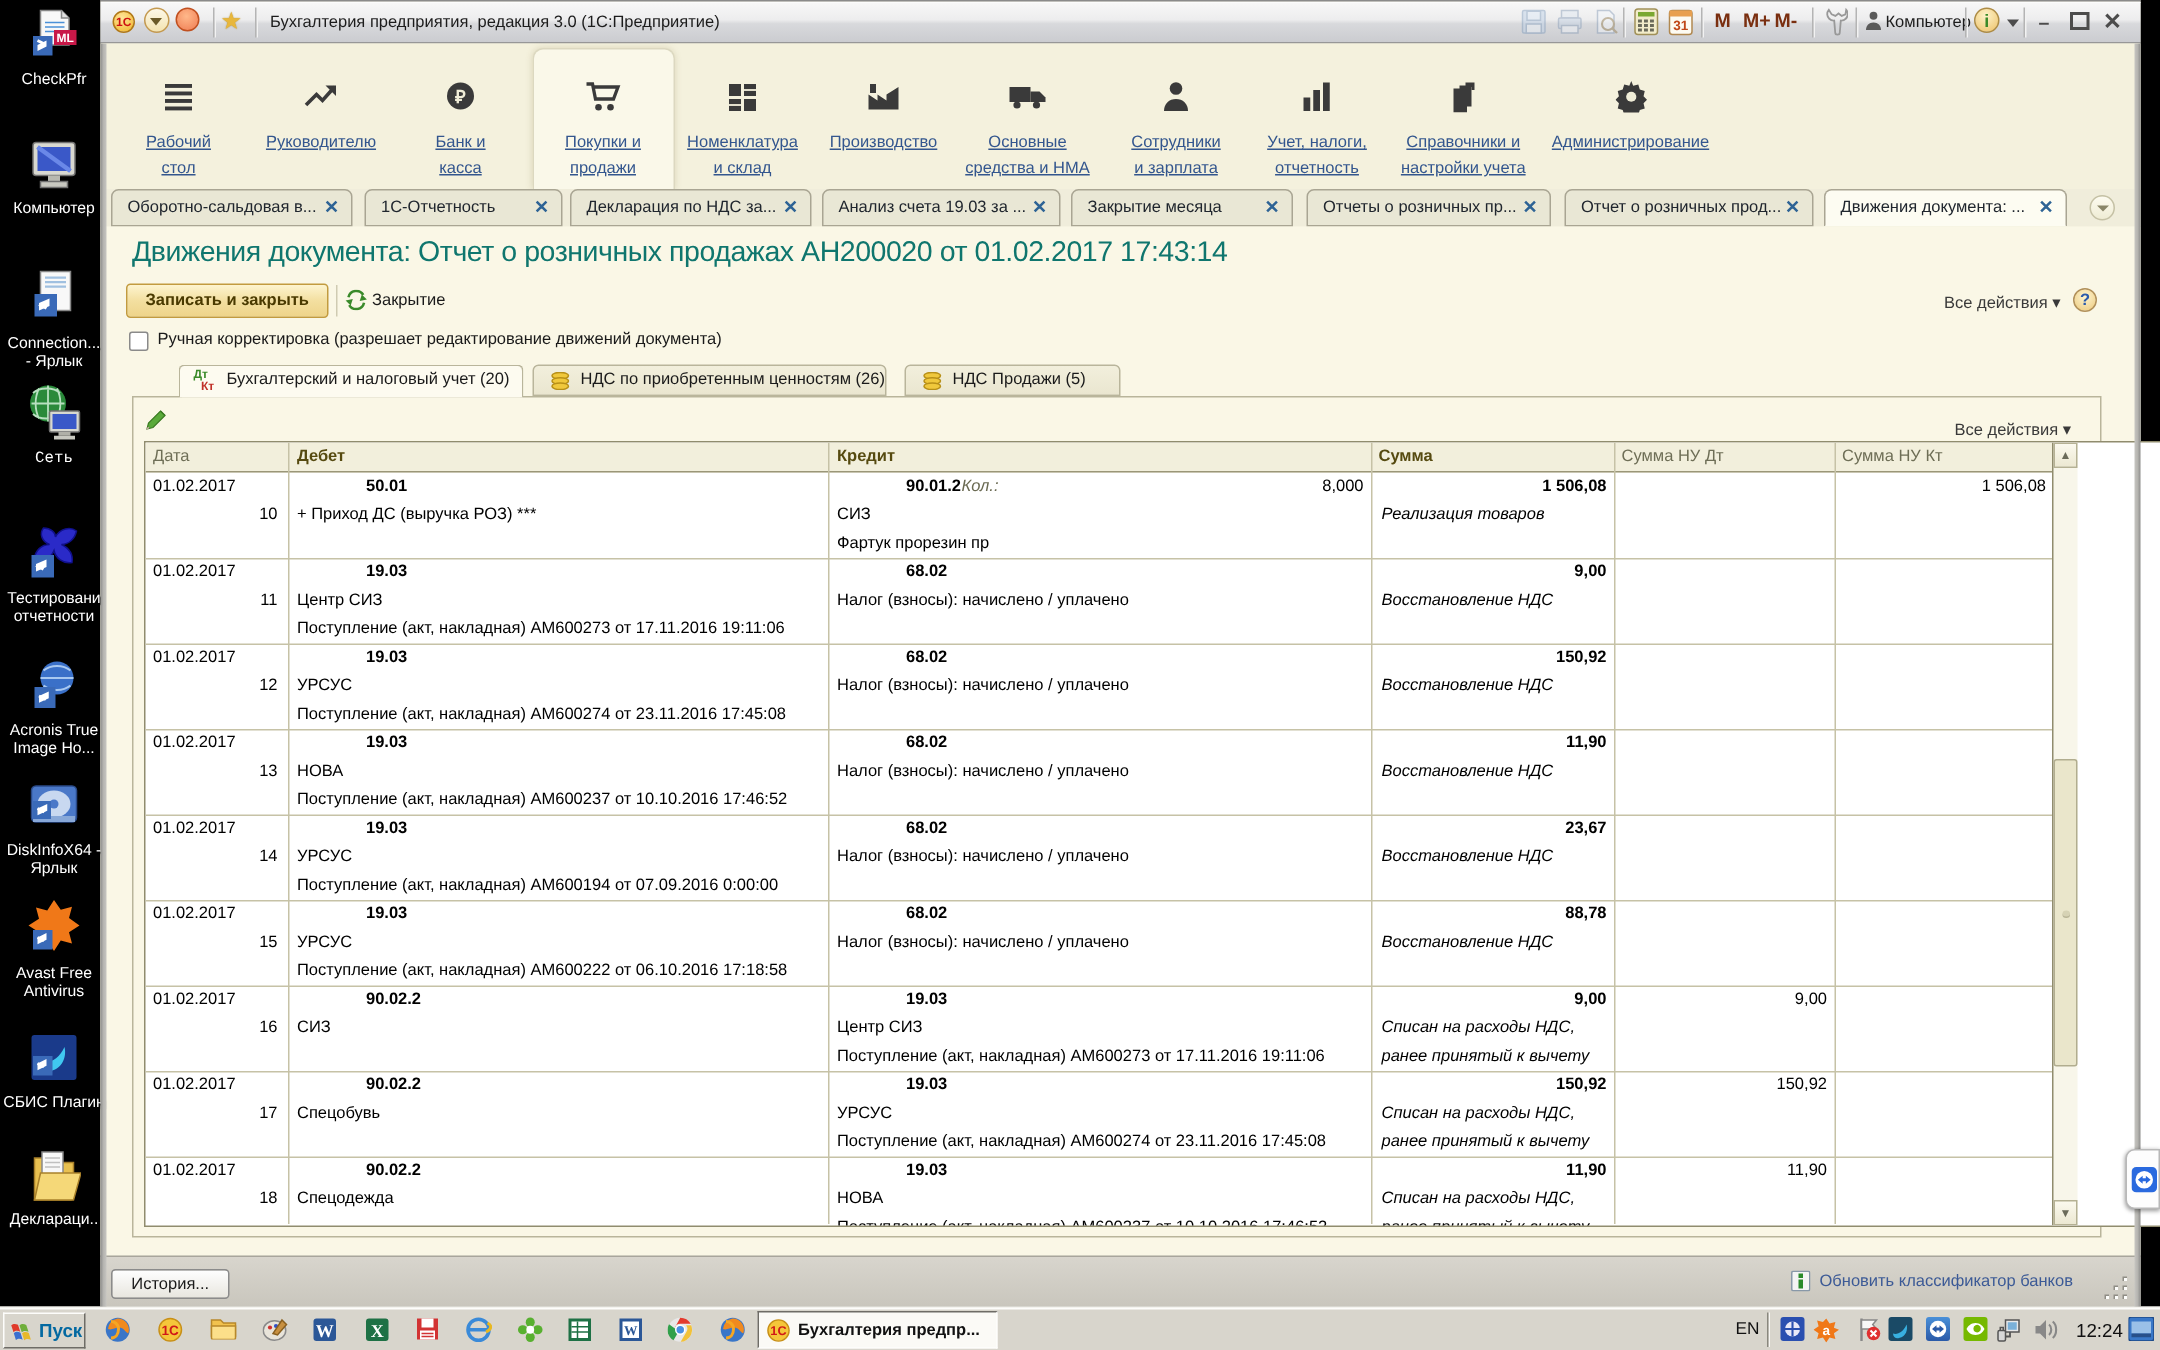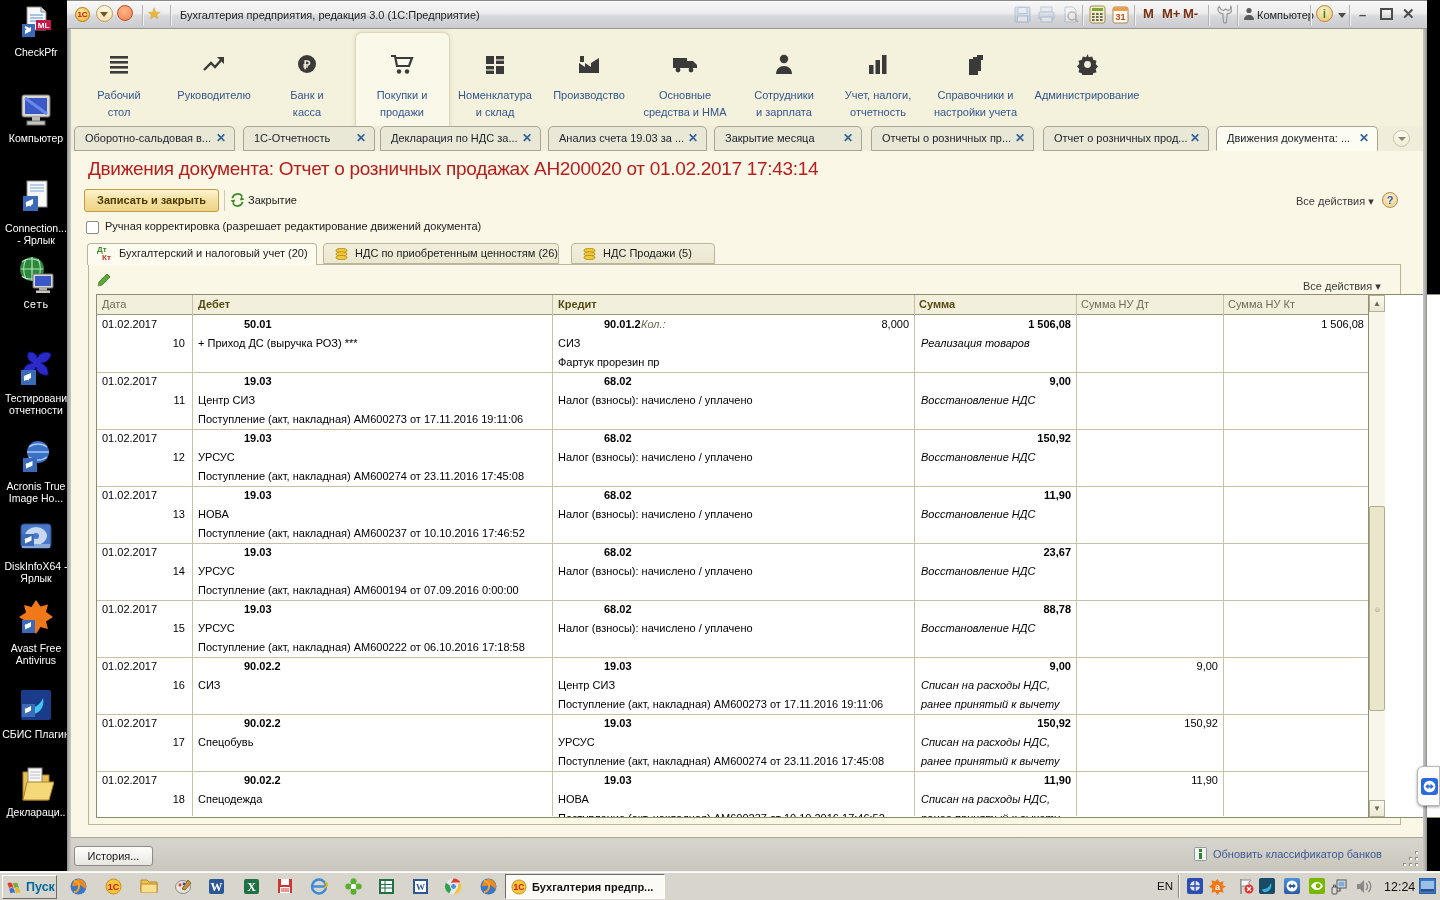--- a/index.html
+++ b/index.html
@@ -7,39 +7,39 @@
 
 #win{position:absolute;left:67px;top:0;width:1360px;height:871px;background:#f4f1df;}
 #titlebar{position:absolute;left:0;top:0;width:1360px;height:29px;background:linear-gradient(#f8f8f8 0%,#ededee 45%,#d8d9dc 55%,#cbccd0 100%);border-bottom:1px solid #979797;box-shadow:inset 0 1px 0 #fcfcfc;border-top:1px solid #8a8a8a;}
 .tsep{position:absolute;top:4px;width:1px;height:20px;background:#b4b4b4;box-shadow:1px 0 0 #f2f2f2;}
 #titletext{position:absolute;left:113px;top:8px;font-size:11px;color:#1c1c1c;}
 .mbtn{position:absolute;top:5px;color:#7a2f10;font-weight:bold;font-size:13px;}
 
 #ribbon{position:absolute;left:0;top:29px;width:1360px;height:97px;background:#f4f1dd;}
 .rsec{position:absolute;top:0;height:97px;text-align:center;}
 .rico{position:absolute;top:25px;left:0;right:0;height:22px;color:#3a3a3a;}
-.rlab{position:absolute;top:58px;left:0;right:0;font-size:11px;line-height:17px;color:#33568e;}
+.rlab{position:absolute;top:58px;left:0;right:0;font-size:11px;line-height:17px;color:#33568e;text-decoration:underline;}
 #activetab{position:absolute;left:288px;top:3px;width:95px;height:94px;background:#faf8e9;border:1px solid #dcd8c0;border-bottom:none;border-radius:7px 7px 0 0;box-shadow:0 0 4px rgba(160,150,100,.3);}
 
 #tabbar{position:absolute;left:0;top:126px;width:1360px;height:25px;background:#f0eddb;}
 .mtab{position:absolute;top:0;height:25px;background:#e9e7d5;border:1px solid #a9a593;border-radius:5px 5px 0 0;font-size:11px;color:#20262e;}
 .mtab .tx{position:absolute;left:10px;top:5px;white-space:nowrap;}
 .mtab .cl{position:absolute;top:4px;right:8px;color:#2e6395;font-weight:bold;font-size:12px;}
 .mtab.act{background:#fdfcf2;border-bottom:1px solid #fdfcf2;}
 
 #content{position:absolute;left:0;top:151px;width:1360px;height:686px;background:#faf7e6;}
-#doctitle{position:absolute;left:21px;top:7px;font-size:19px;color:#b91c1c;letter-spacing:-0.3px;white-space:nowrap;}
+#doctitle{position:absolute;left:21px;top:7px;font-size:19px;color:#0f766e;letter-spacing:-0.3px;white-space:nowrap;}
 #btnsave{position:absolute;left:17px;top:38px;width:135px;height:23px;background:linear-gradient(#fdf4cf,#f3dfa0 50%,#eed48a);border:1px solid #c29b3f;border-radius:3px;font-size:11px;font-weight:bold;color:#4a3a00;text-align:center;line-height:21px;}
 #vsep1{position:absolute;left:157px;top:39px;width:1px;height:21px;background:#cfcbb2;}
 .lnk{font-size:11px;color:#1a1a1a;}
 #allact1{position:absolute;left:1229px;top:44px;font-size:11px;color:#3a3a3a;}
 #helpq{position:absolute;left:1315px;top:41px;width:16px;height:16px;border-radius:50%;background:radial-gradient(circle at 50% 35%,#fdf4d0,#ecc97c);border:1px solid #b1905a;color:#2a5aaa;font-size:11px;font-weight:bold;text-align:center;line-height:15px;}
 #chk{position:absolute;left:19px;top:70px;width:13px;height:13px;background:#fff;border:1px solid #8a8a8a;border-radius:2px;}
 #chklab{position:absolute;left:38px;top:69px;font-size:11px;color:#1a1a1a;}
-.itab{position:absolute;top:92px;height:21px;white-space:nowrap;background:linear-gradient(#f2efdc,#eae6d0);border:1px solid #b9b59b;border-radius:4px 4px 0 0;font-size:11px;color:#1a1a1a;}
+.itab{position:absolute;top:92px;height:21px;white-space:nowrap;background:linear-gradient(#f2efdc,#eae6d0);border:1px solid #b9b59b;border-radius:4px 4px 0 0;font-size:11px;color:#1a1a1a;margin-left:32px;}
 .itab.act{background:#fdfbf0;height:22px;border-bottom:none;z-index:3;}
 #panel{position:absolute;left:21px;top:113px;width:1313px;height:561px;background:#faf7e6;border:1px solid #b9b59b;}
 #allact2{position:absolute;left:1236px;top:129px;font-size:11px;color:#3a3a3a;}
 
 #tbl{position:absolute;left:29px;top:143px;width:1425px;height:524px;background:#fff;border:1px solid #908c6e;overflow:hidden;}
 .hdr{position:absolute;left:0;top:0;width:1271px;height:20px;background:#f2efdc;border-bottom:1px solid #9a9678;}
 .hc{position:absolute;top:3px;font-size:11px;color:#6e6e56;white-space:nowrap;}
 .hb{font-weight:bold;color:#564a10;}
 .vline{position:absolute;top:0;width:1px;background:#c6c2a6;}
 .rowline{position:absolute;left:0;width:1271px;height:1px;background:#c6c2a6;}

